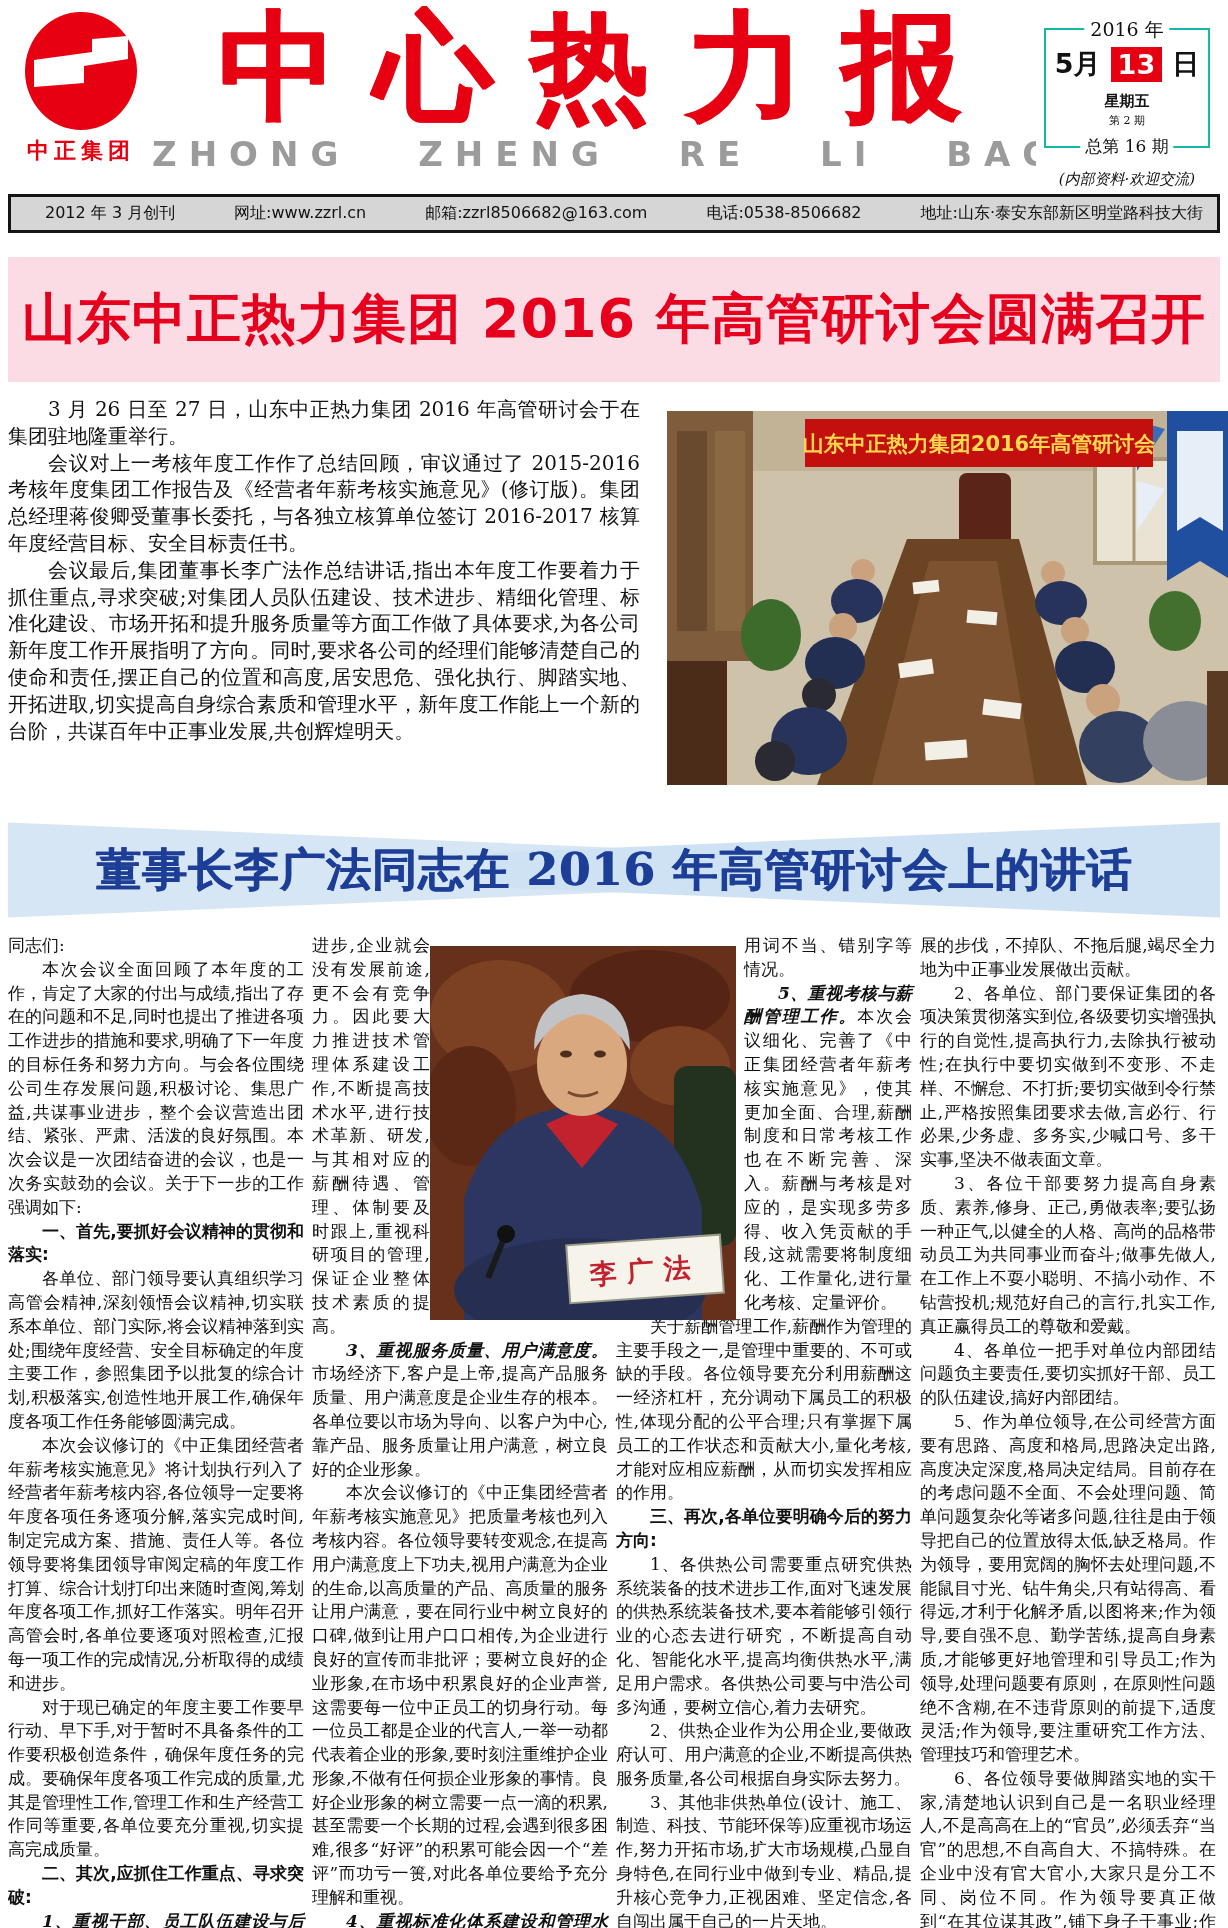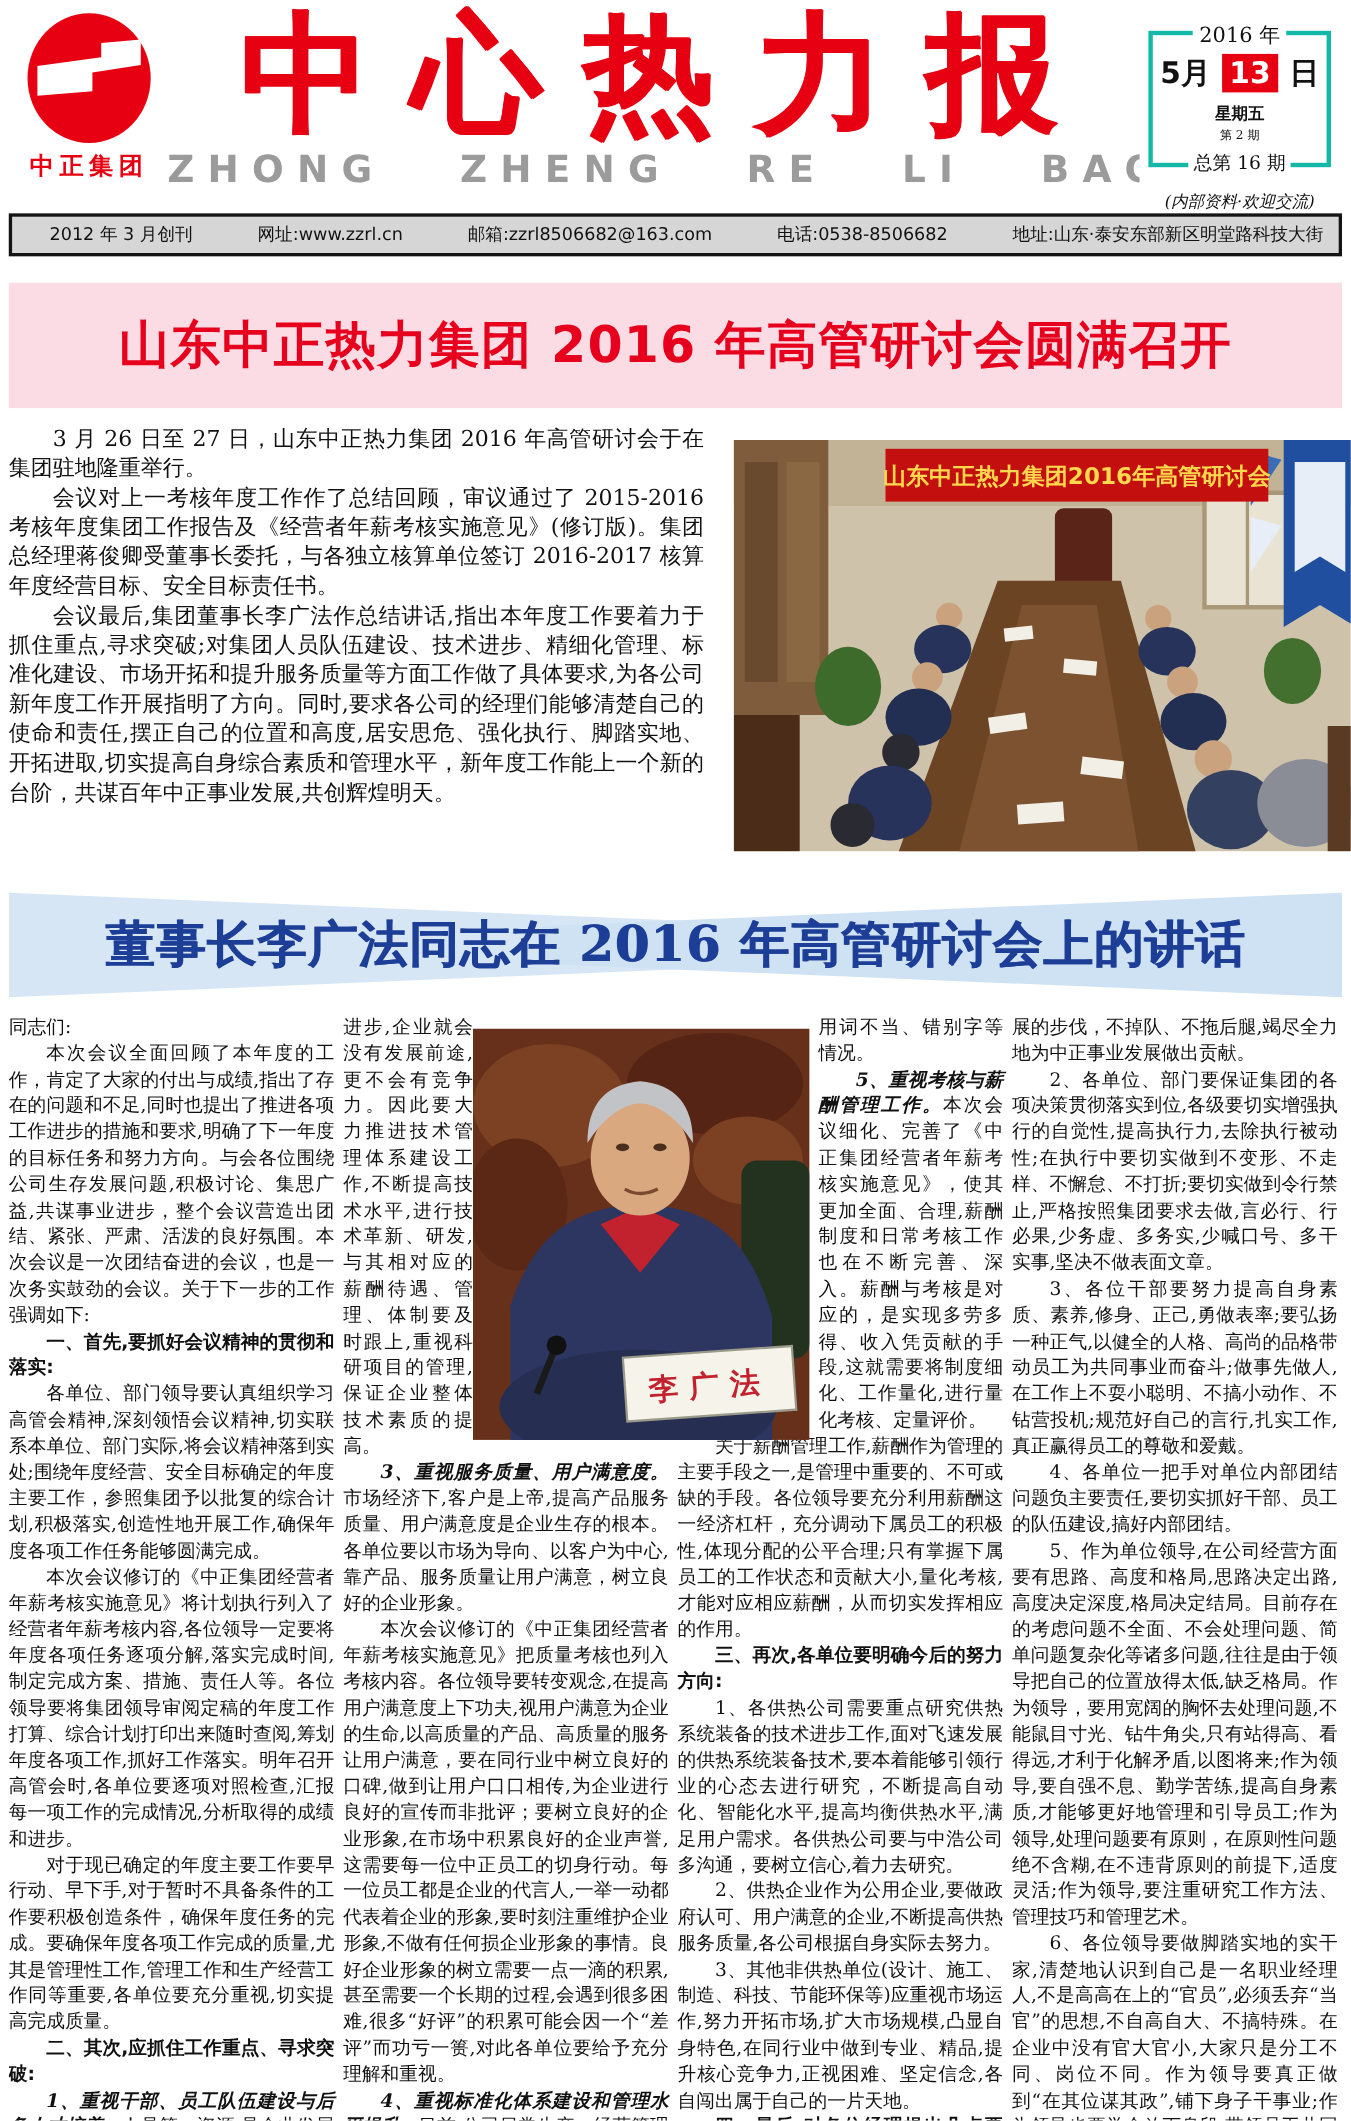--- a/index.html
+++ b/index.html
@@ -11,40 +11,40 @@
   .logo-block svg{display:block;margin:4px auto 0;}
   .logo-text{color:#e60012;font-family:"DejaVu Sans","Liberation Sans",sans-serif;
              font-weight:900;font-size:22px;letter-spacing:5px;margin-top:2px;white-space:nowrap;}
   .title-block{flex:1;text-align:center;overflow:hidden;}
   .paper-title{font-family:"DejaVu Serif",serif;font-weight:900;color:#e60012;
                font-size:118px;line-height:1.02;letter-spacing:38px;white-space:nowrap;
                text-shadow:1px 0 0 #e60012,0 1px 0 #e60012,2px 1px 0 #e60012;transform:translateX(14px);}
   .paper-pinyin{color:#9b9b9b;font-family:"DejaVu Sans","Liberation Sans",sans-serif;font-weight:700;
                 font-size:34px;letter-spacing:12px;word-spacing:44px;margin-top:8px;white-space:nowrap;}
   .date-block{width:182px;flex:0 0 182px;padding-top:14px;}
-  .date-box{position:relative;border:4px solid #14b8a6;margin:8px 8px 0 8px;padding:16px 4px 18px;text-align:center;}
+  .date-box{position:relative;border:2px solid #14b8a6;margin:8px 8px 0 8px;padding:16px 4px 18px;text-align:center;}
   .date-year{position:absolute;top:-13px;left:50%;transform:translateX(-50%);background:#fff;
              padding:0 6px;font-size:19px;white-space:nowrap;}
   .date-row{display:flex;justify-content:center;align-items:center;gap:10px;
             font-family:"DejaVu Sans",sans-serif;font-weight:700;font-size:27px;}
   .day-box{background:#e60012;color:#fff;padding:2px 7px;display:inline-block;}
   .weekday{font-family:"DejaVu Sans",sans-serif;font-weight:700;font-size:15px;margin-top:10px;}
   .issue{font-size:11px;margin-top:2px;}
   .total-issue{position:absolute;bottom:-12px;left:50%;transform:translateX(-50%);background:#fff;
                padding:0 5px;font-size:17px;white-space:nowrap;}
   .mast-note{margin-top:22px;text-align:center;font-size:15px;font-style:italic;white-space:nowrap;}
   
   .info-bar{margin:18px 8px 0;border:3px solid #141414;background:#d6d6d6;
             display:flex;justify-content:space-between;align-items:center;
             padding:6px 14px;font-family:"DejaVu Sans","Liberation Sans",sans-serif;font-size:16px;}
   .info-bar span{white-space:nowrap;margin-left:20px;}
   
   .headline1{margin:24px 8px 0;background:#fbdce5;padding:26px 4px;text-align:center;}
   .headline1 h1{margin:0;font-family:"DejaVu Sans","Liberation Sans",sans-serif;font-weight:900;
-                font-size:46px;color:#e6001e;letter-spacing:1px;white-space:nowrap;}
+                font-size:54px;color:#e6001e;letter-spacing:1px;white-space:nowrap;}
   
   .article1{margin:14px 8px 0;display:flex;gap:12px;}
   .article1-text{width:632px;flex:0 0 632px;font-size:20px;line-height:1.34;text-align:justify;}
   .article1-text p{margin:0;text-indent:2em;}
   .photo1{margin:15px;width:568px;height:374px;flex:0 0 568px;position:relative;}
   .photo1 svg{display:block;}
   
   .headline2{margin:16px 8px 0;position:relative;height:108px;}
   .ribbon-l,.ribbon-r{position:absolute;top:0;height:100%;width:60%;}
   .ribbon-l{left:0;background:#d7e6f5;clip-path:polygon(0 6%,100% 34%,100% 66%,0 94%);}

